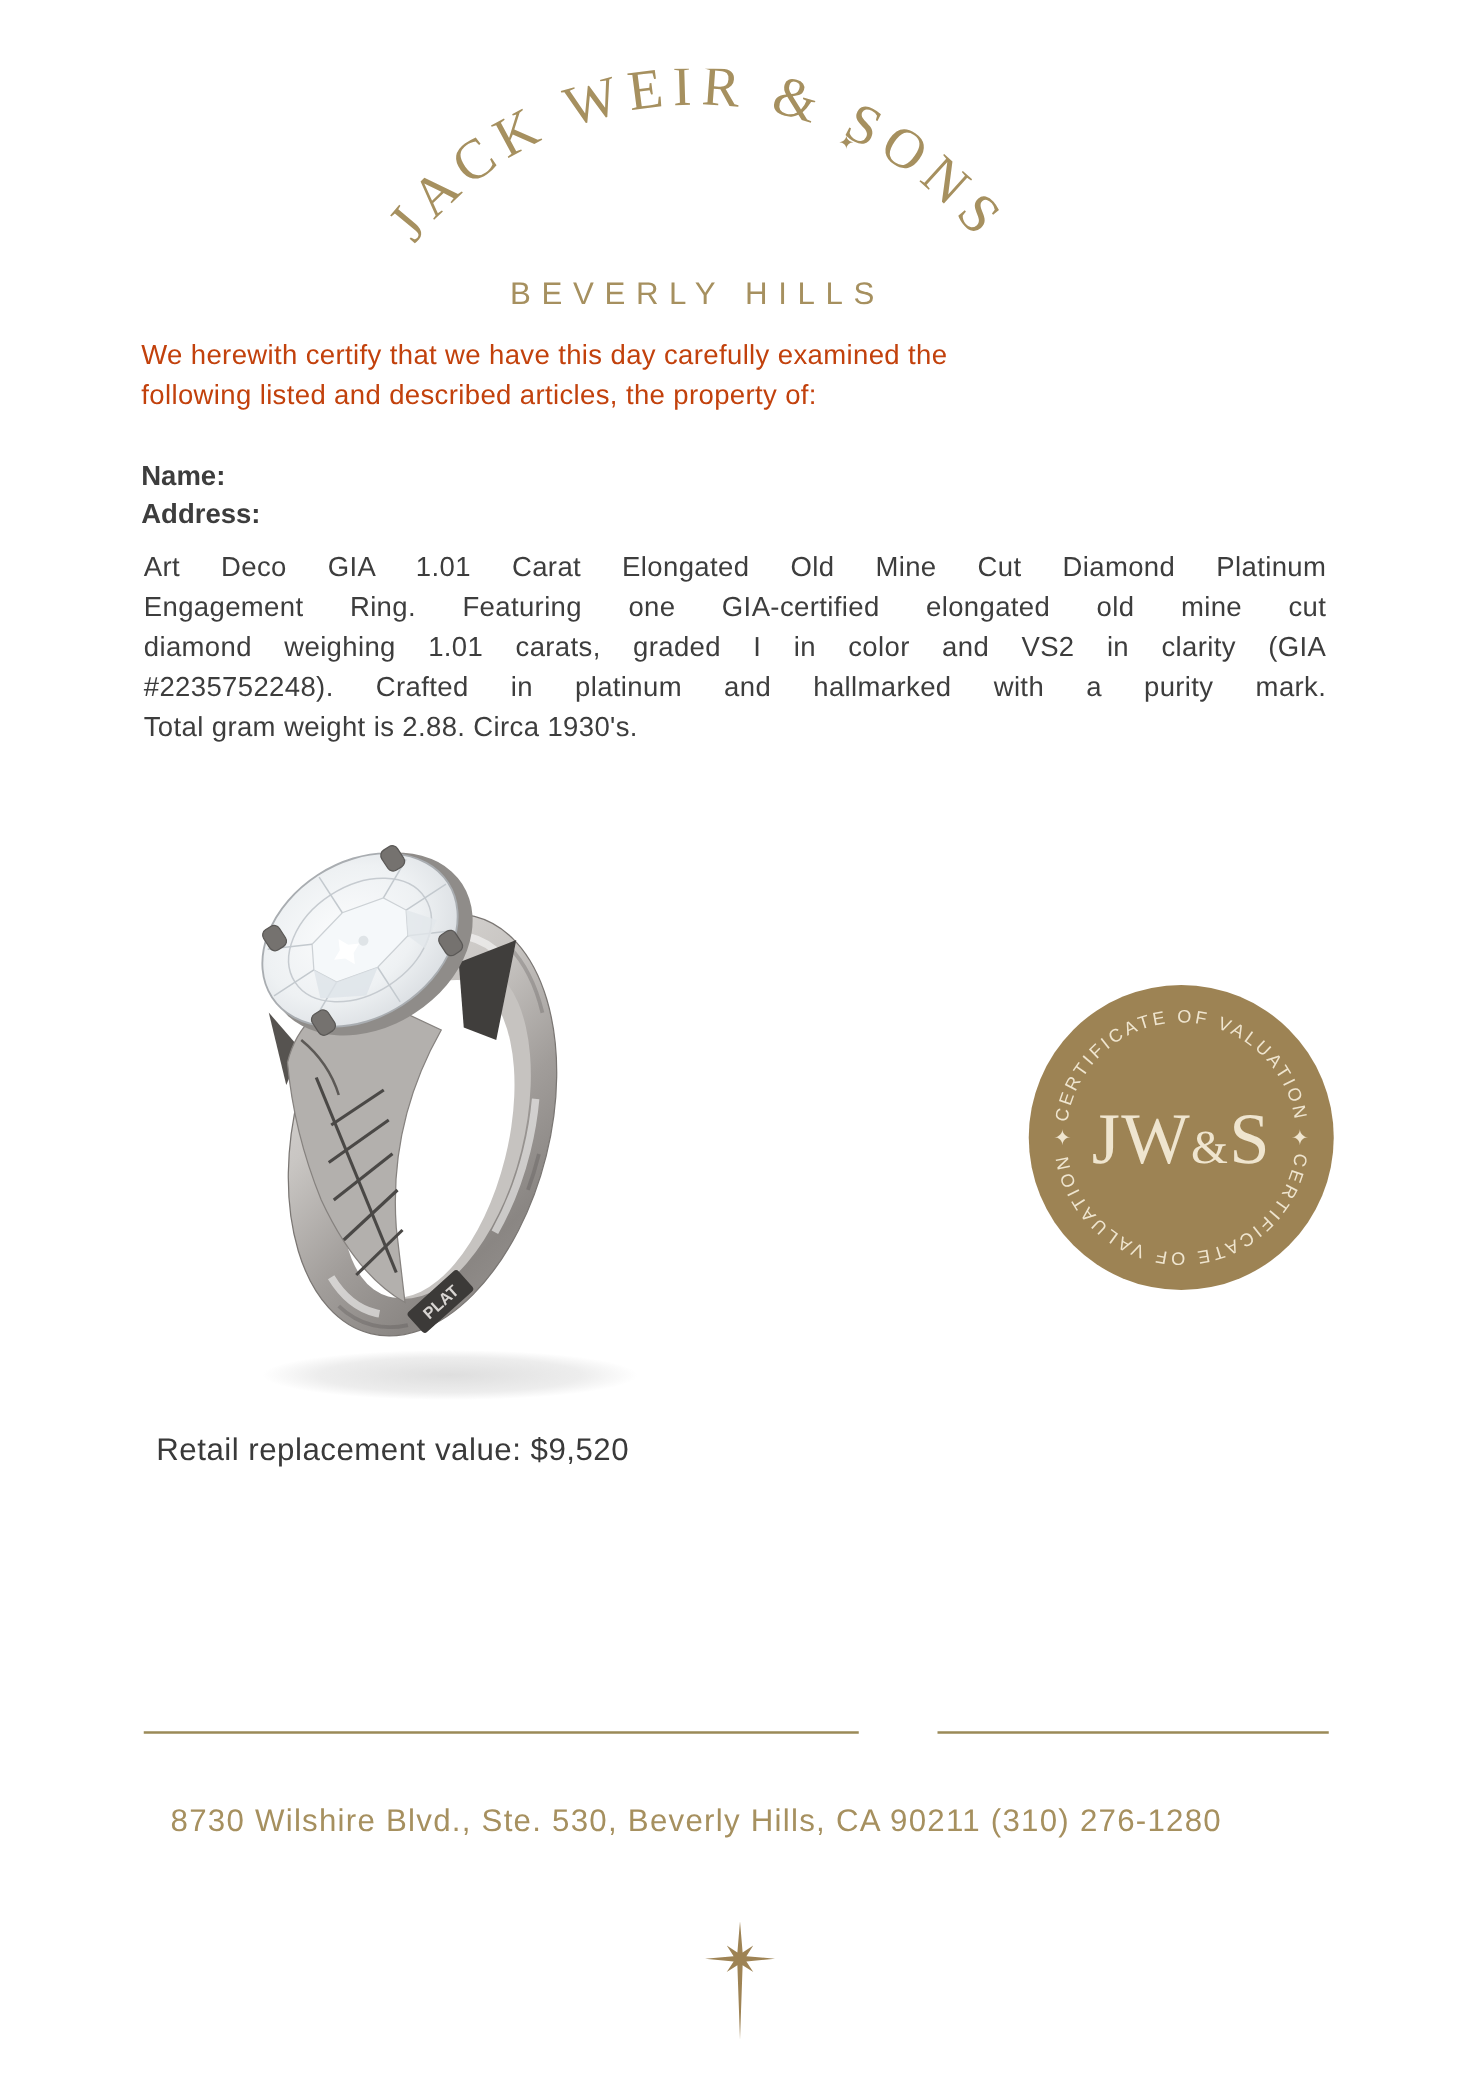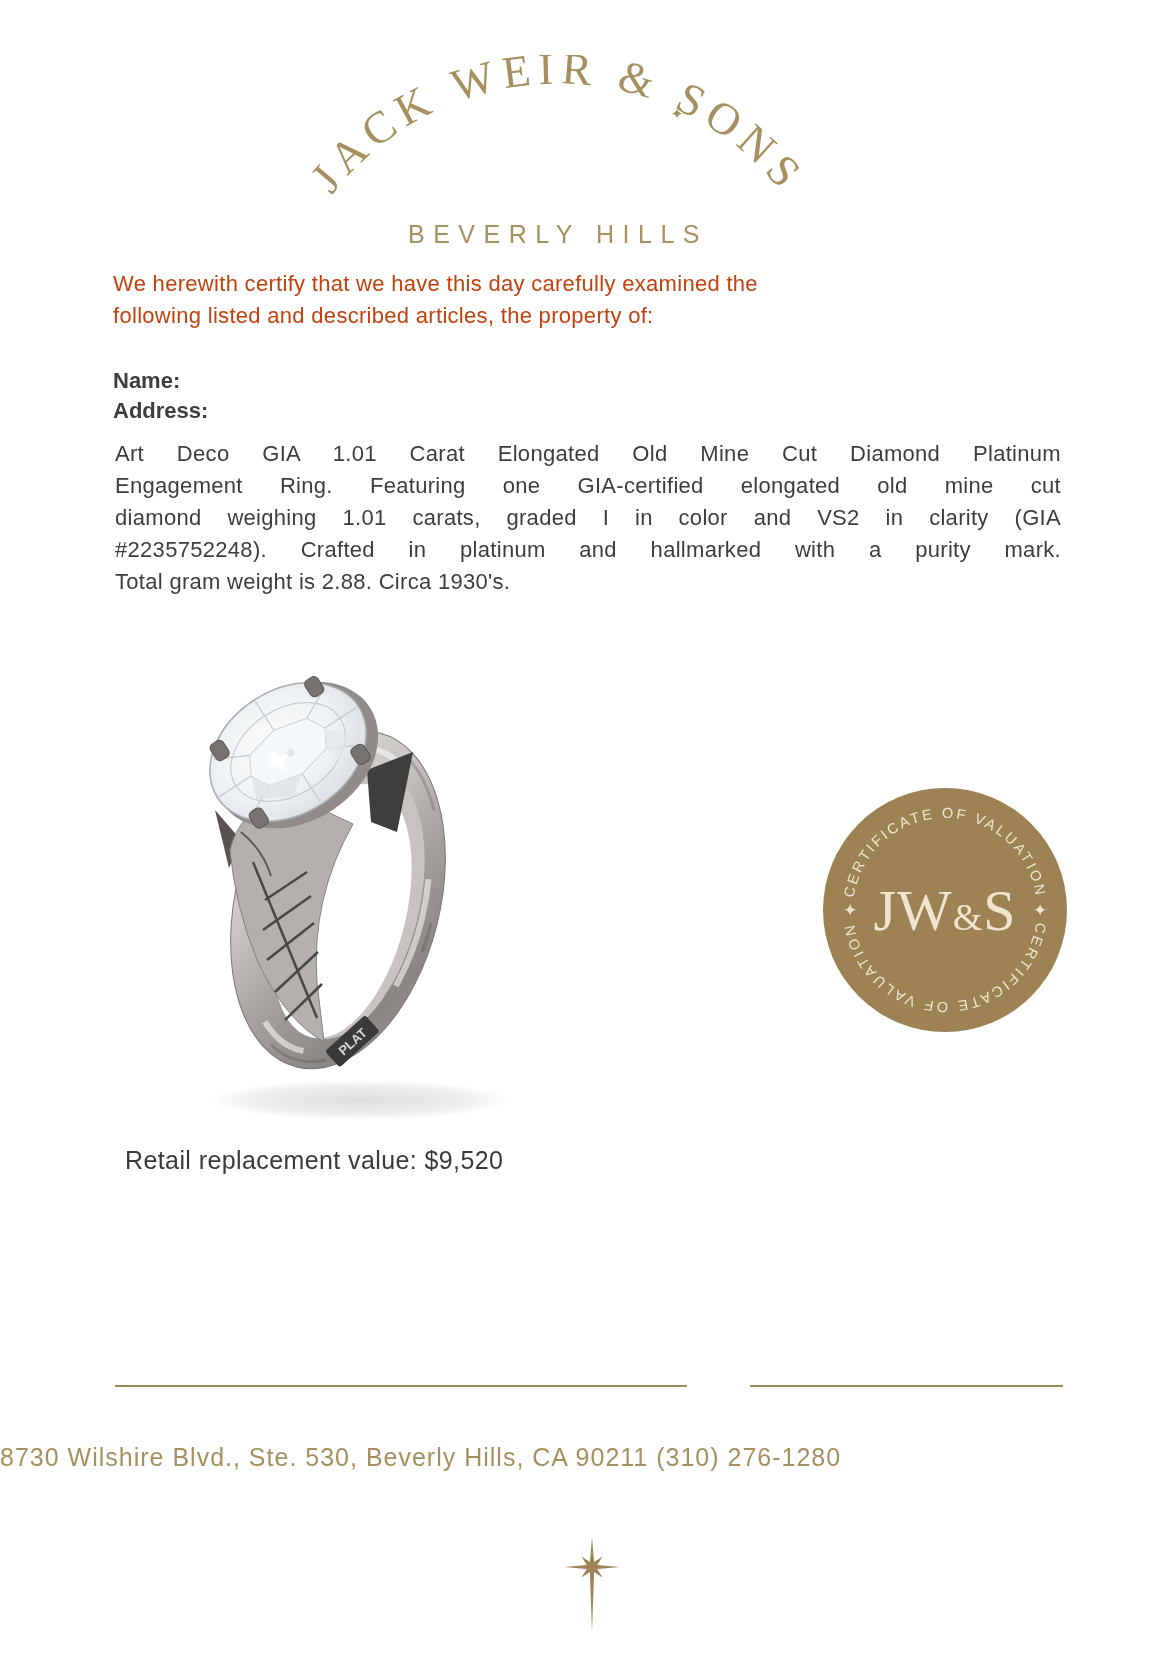--- a/index.html
+++ b/index.html
@@ -16,21 +16,21 @@
   .intro{left:113px;top:268px;width:760px;}
   .owner{left:113px;top:366px;width:400px;font-size:22px;line-height:30px;font-weight:bold;}
   .desc{left:115px;top:438px;width:946px;}
   .desc .jline{text-align:justify;text-align-last:justify;line-height:32px;font-size:22px;letter-spacing:.3px;}
   .desc .lastline{text-align:left;line-height:32px;font-size:22px;letter-spacing:.3px;}
   .retail{left:113px;top:1146px;font-size:25px;letter-spacing:.4px;color:#3a3a3a;margin-left:12px;}
   .disclaimer{left:113px;top:1216px;width:860px;font-size:22px;line-height:33px;letter-spacing:.3px;}
   .sig{height:0;border-top:2px solid #9b8a58;}
   .sig-left{left:115px;top:1385px;width:572px;}
   .sig-right{left:750px;top:1385px;width:313px;}
-  .footer{left:0;top:1443px;width:1114px;font-size:25px;letter-spacing:1px;color:#a6905f;}
+  .footer{left:0;top:1443px;width:1114px;text-align:center;font-size:25px;letter-spacing:1px;color:#a6905f;}
   svg text{user-select:none;}
 </style>
 </head>
 <body>
 
 <div class="page">
 
   <svg class="abs" style="left:278px;top:55px;" width="560" height="200" viewBox="0 0 560 200">
     <defs>
       <path id="logoArc" d="M 40 160 A 285 285 0 0 1 520 160" fill="none"></path>

